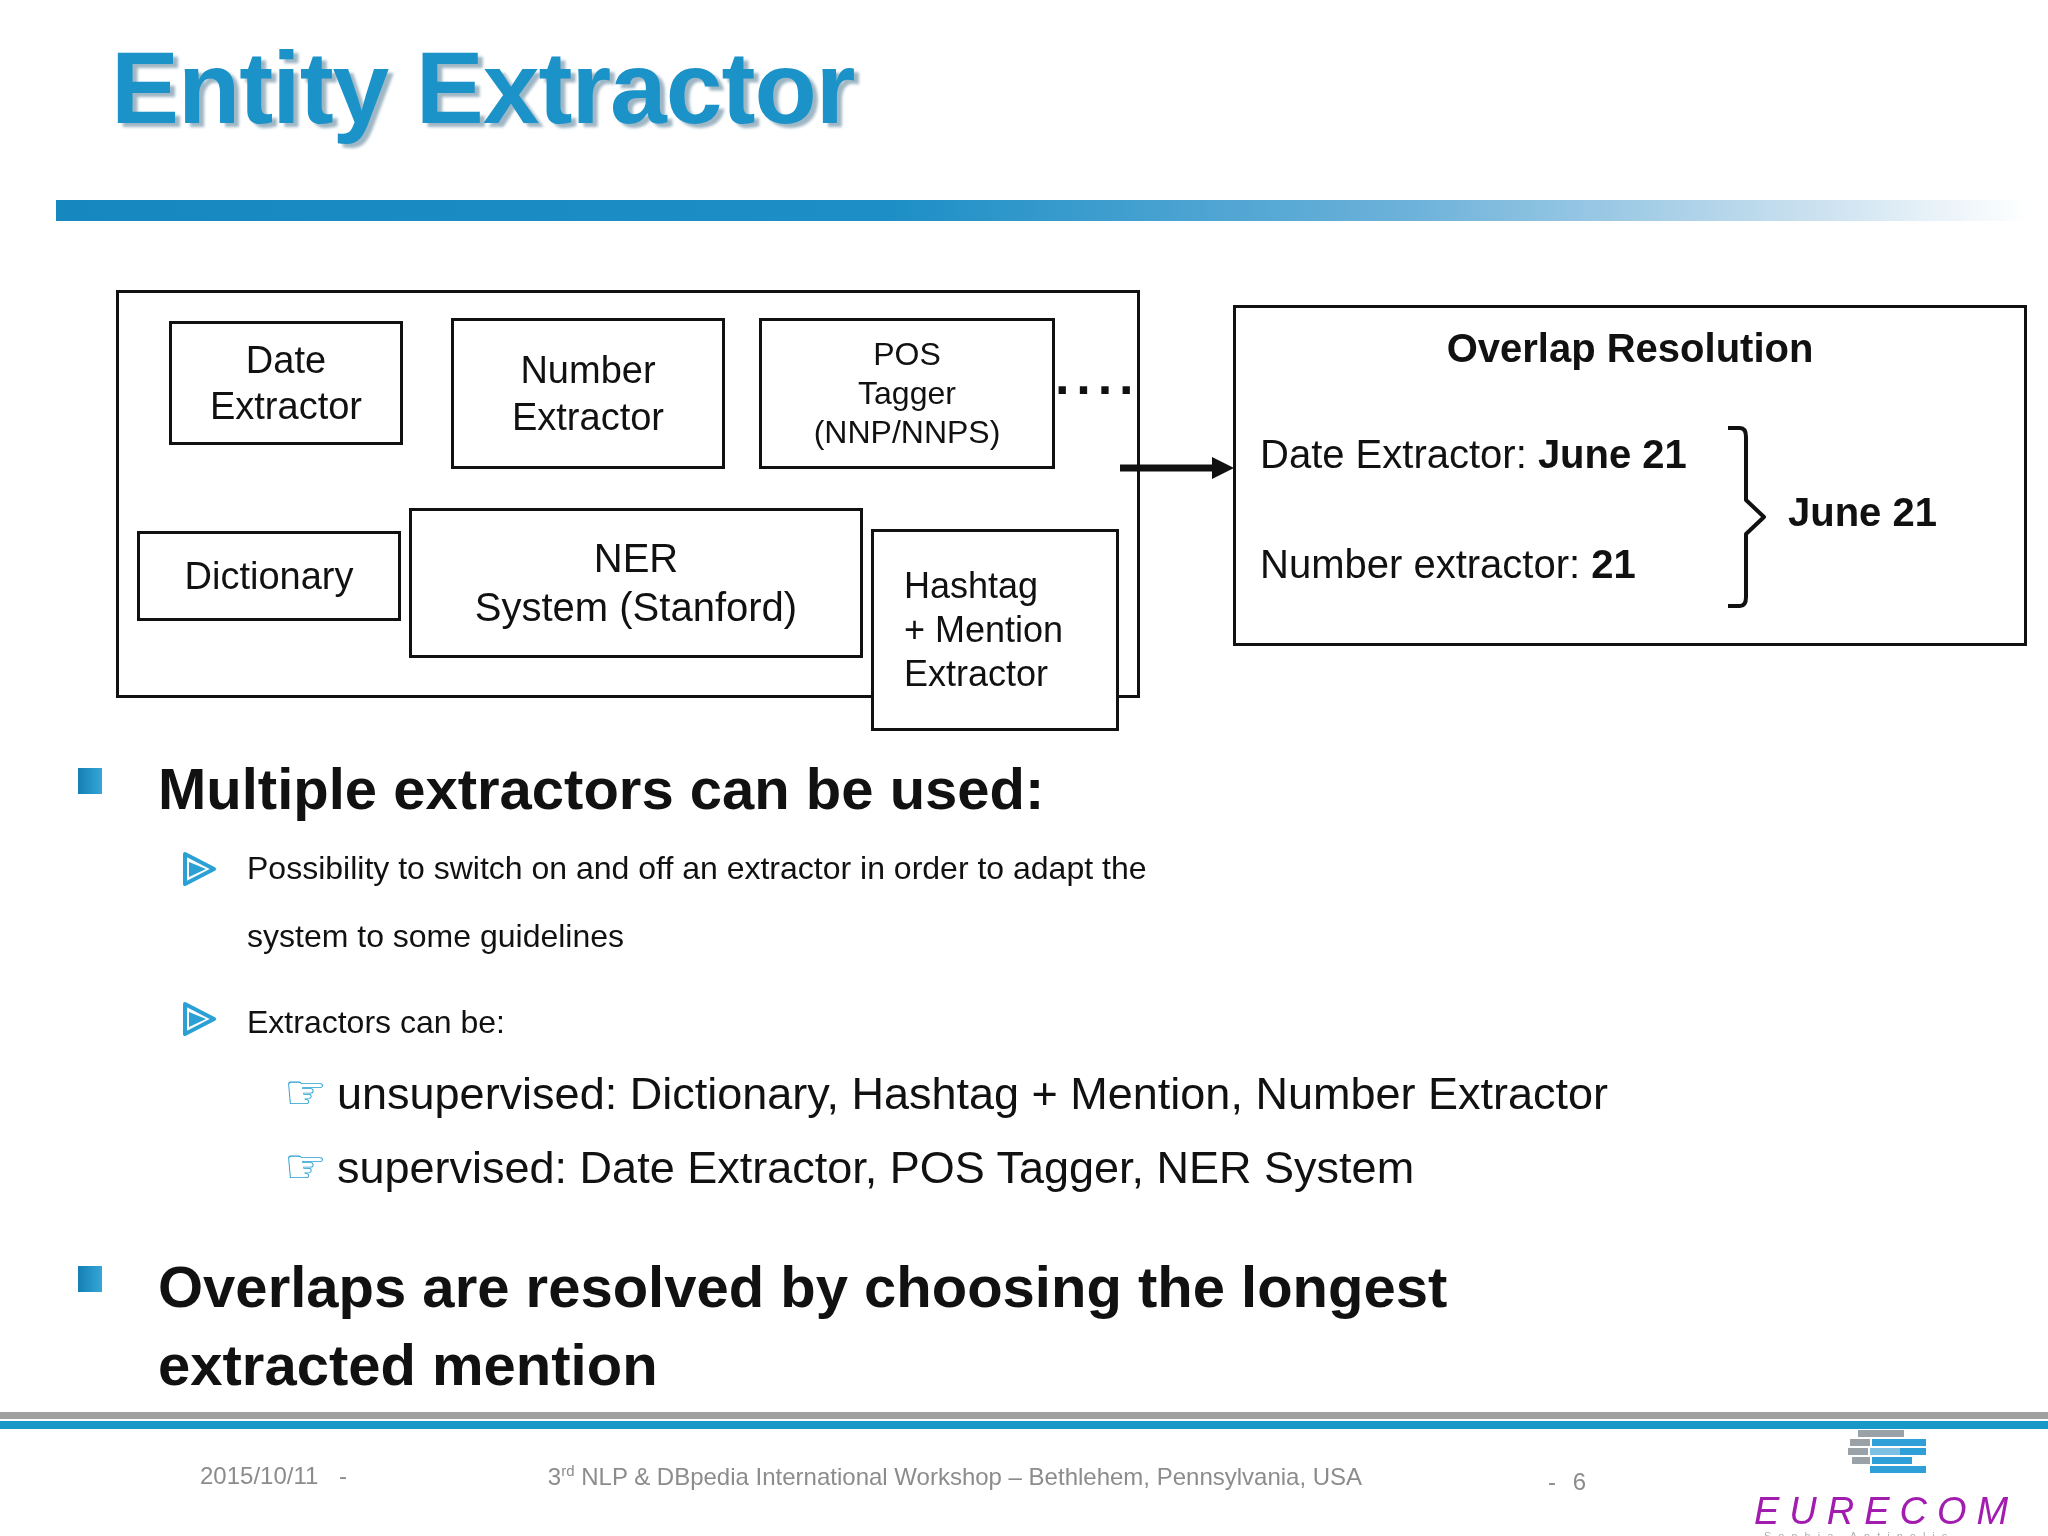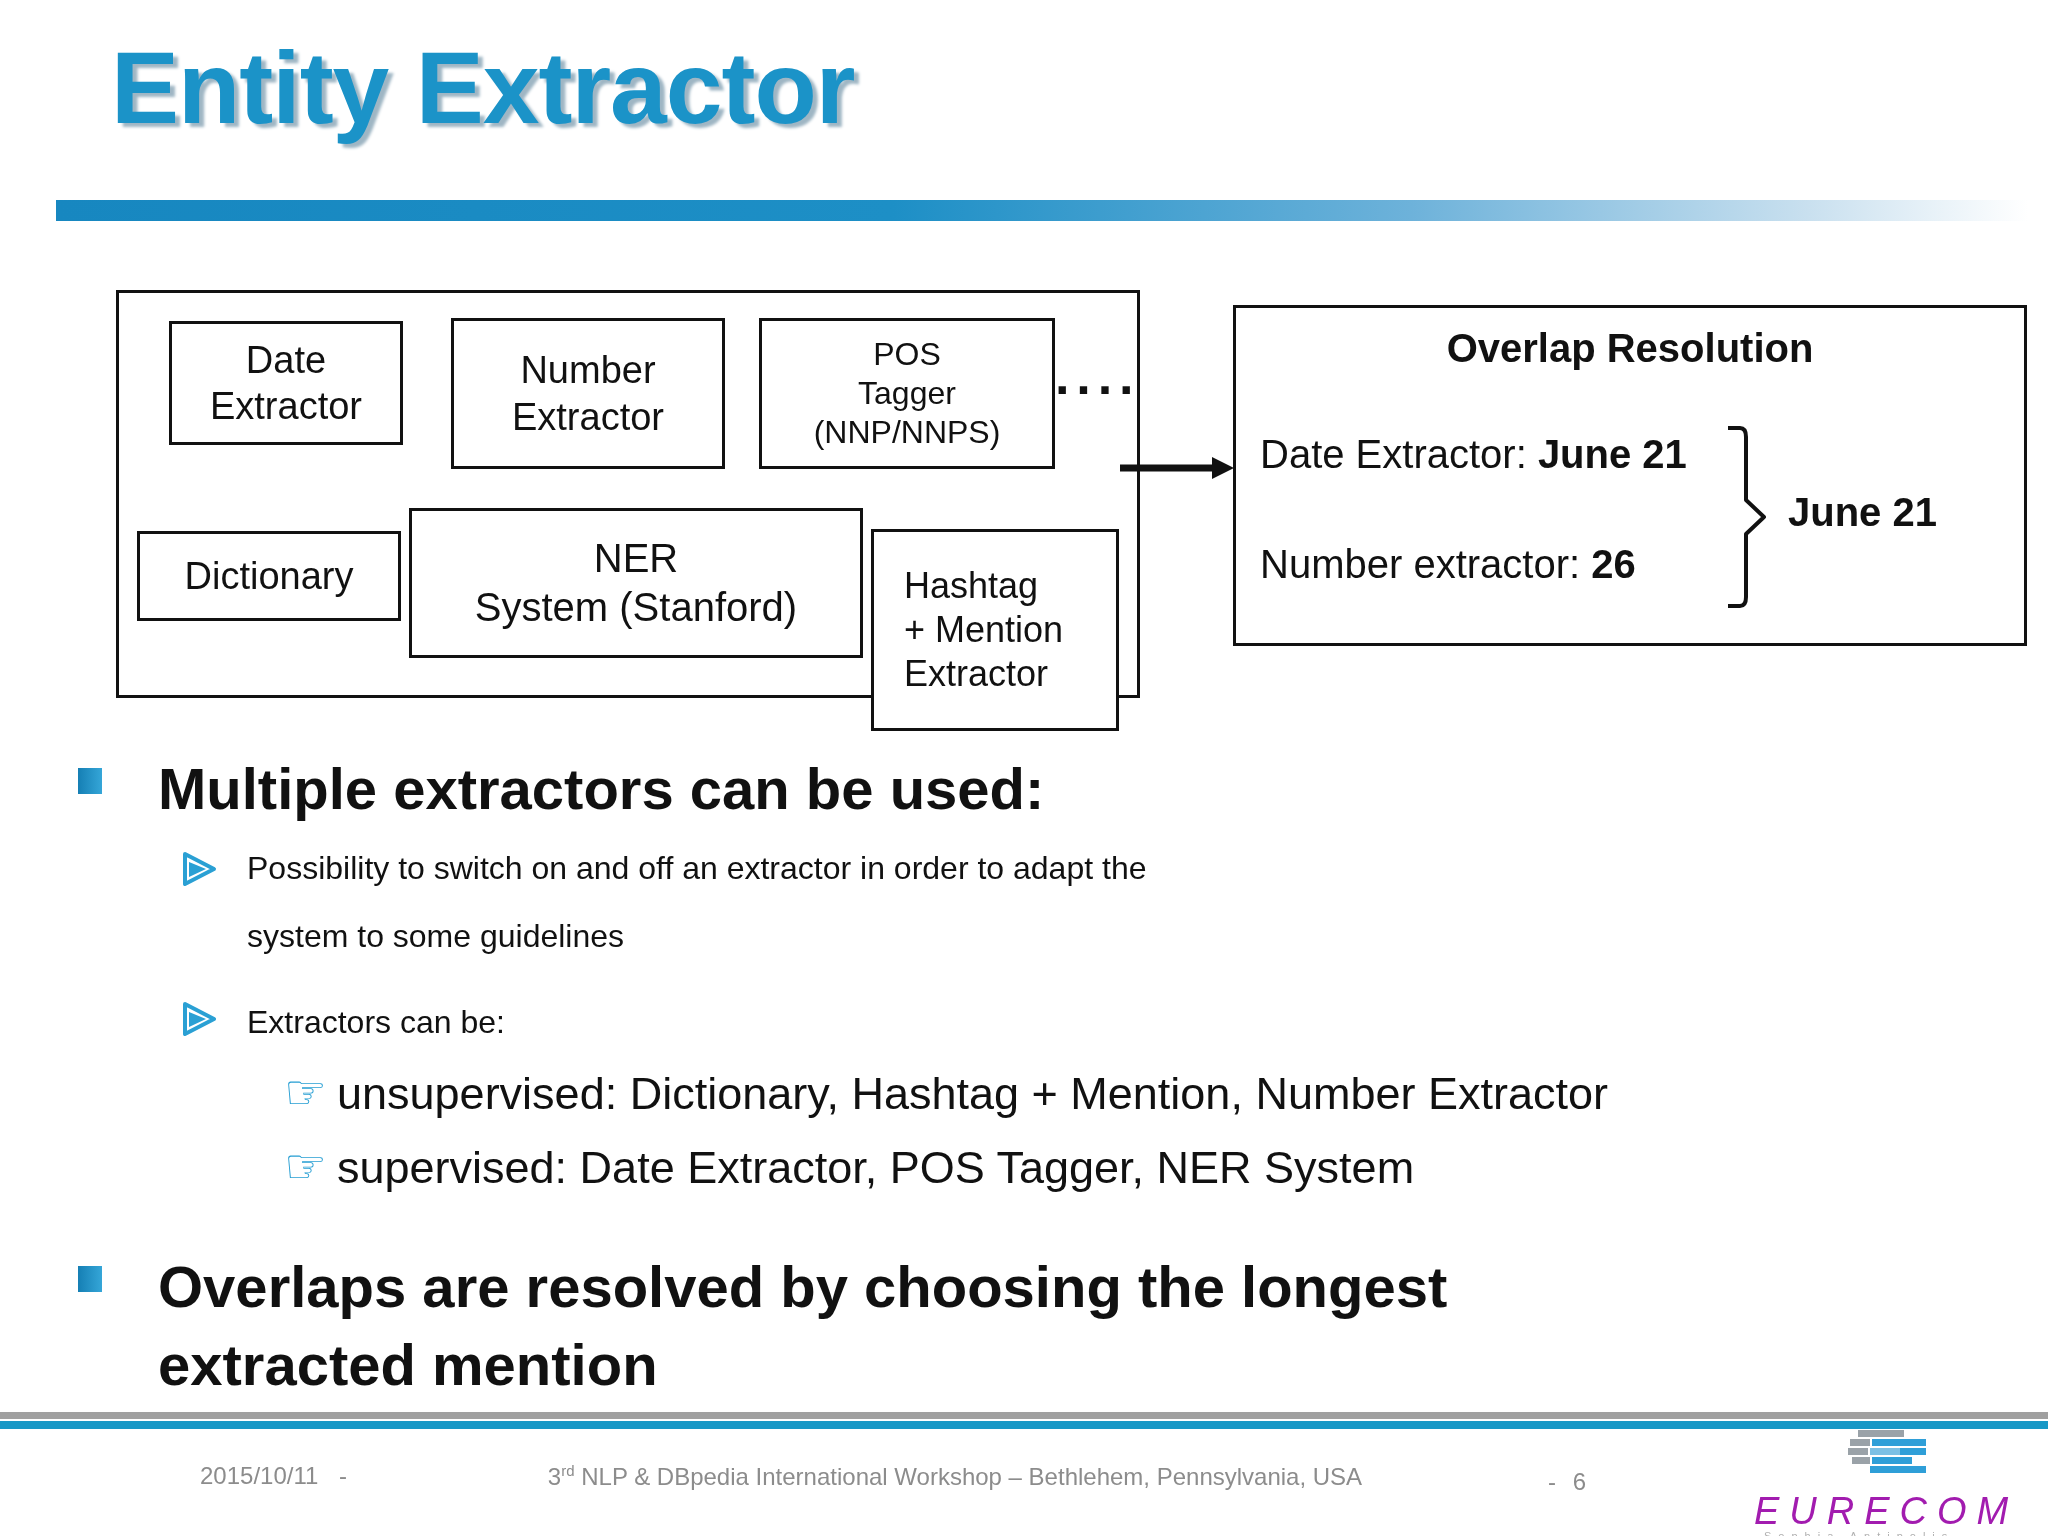--- a/index.html
+++ b/index.html
@@ -136,21 +136,21 @@
     <line x1="0" y1="15" x2="94" y2="15" stroke="#111" stroke-width="7"></line>
     <polygon points="92,4 114,15 92,26" fill="#111"></polygon>
   </svg>
 
   <div class="overlap">
     <div class="ov-title">Overlap Resolution</div>
     <div class="ov-row ov-r1">
       <span>Date Extractor: </span><b>June 21</b>
     </div>
     <div class="ov-row ov-r2">
-      <span>Number extractor: </span><b>26</b>
+      <span>Number extractor: </span><b>21</b>
     </div>
     <svg class="brace" width="48" height="186" viewBox="0 0 48 186">
       <path d="M4 4 L16 4 Q22 4 22 13 L22 76 L40 93 L22 110 L22 173 Q22 182 16 182 L4 182" fill="none" stroke="#111" stroke-width="4" stroke-linejoin="round"></path>
     </svg>
     <div class="ov-result">June 21</div>
   </div>
 
   <div class="sq sq1"></div>
   <div class="bl1 bl1a">Multiple extractors can be used:</div>
 

